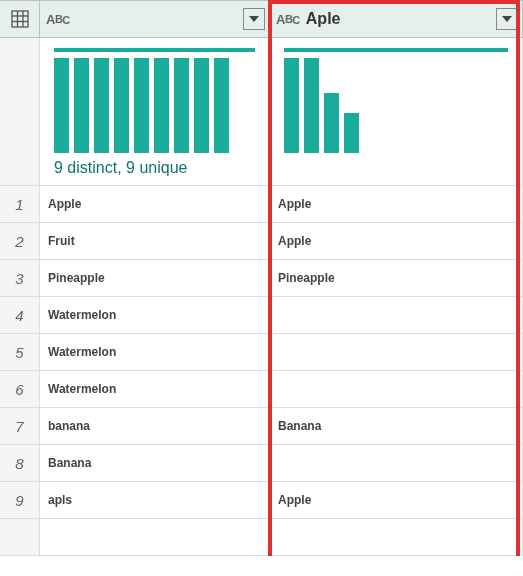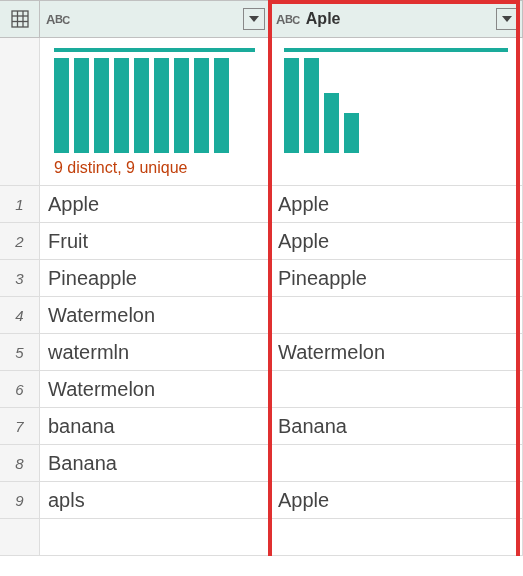--- a/index.html
+++ b/index.html
@@ -106,21 +106,21 @@
       height: 95px;
       display: flex;
       align-items: flex-end;
       gap: 5px;
     }
     .dist-bar {
       width: 15px;
       background: #1aab9b;
     }
     .dist-stats {
-      color: #c2410c;
+      color: #0f766e;
       font-size: 16px;
       margin-top: 6px;
     }
     
     .data-row {
       height: 37px;
     }
     .data-row .rownum-col {
       background: #f5f5f5;
       display: flex;
@@ -128,21 +128,22 @@
       justify-content: center;
       color: #666;
       font-style: italic;
       font-size: 15px;
     }
     .data-cell {
       display: flex;
       align-items: center;
       padding: 0 8px;
       color: #444;
-      font-size: 20px;
+      font-size: 12px;
+      font-weight: bold;
     }
     
     .highlight-box {
       position: absolute;
       border: 4px solid #e03030;
       pointer-events: none;
       top: 0;
       left: 268px;
       width: 252px;
       height: 572px;
@@ -246,21 +247,20 @@
           <div class="cell rownum-col">3</div>
           <div class="cell col1 data-cell">Pineapple</div>
           <div class="cell col2 data-cell">Pineapple</div>
         </div>
         <div class="row data-row">
           <div class="cell rownum-col">4</div>
           <div class="cell col2 data-cell">Watermelon</div>
         </div>
         <div class="row data-row">
           <div class="cell rownum-col">5</div>
-          <div class="cell col1 data-cell">watermln</div>
           <div class="cell col2 data-cell">Watermelon</div>
         </div>
         <div class="row data-row">
           <div class="cell rownum-col">6</div>
           <div class="cell col2 data-cell">Watermelon</div>
         </div>
         <div class="row data-row">
           <div class="cell rownum-col">7</div>
           <div class="cell col1 data-cell">banana</div>
           <div class="cell col2 data-cell">Banana</div>

